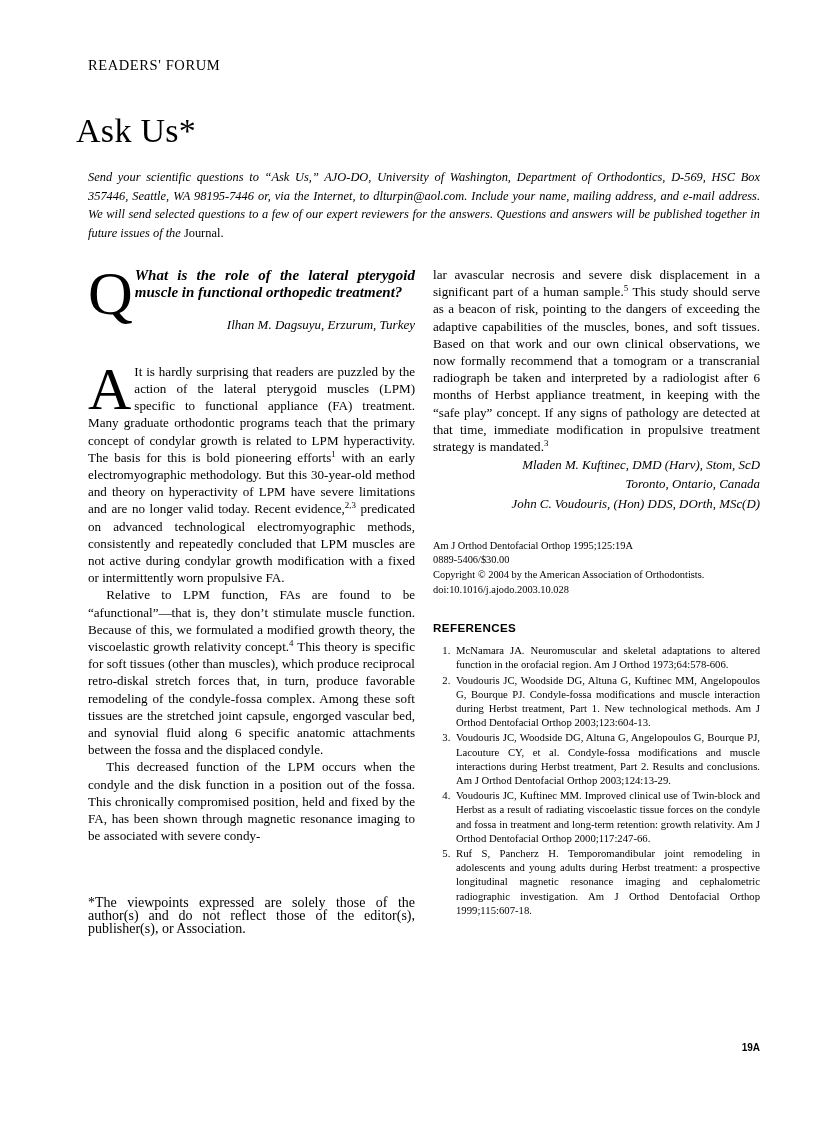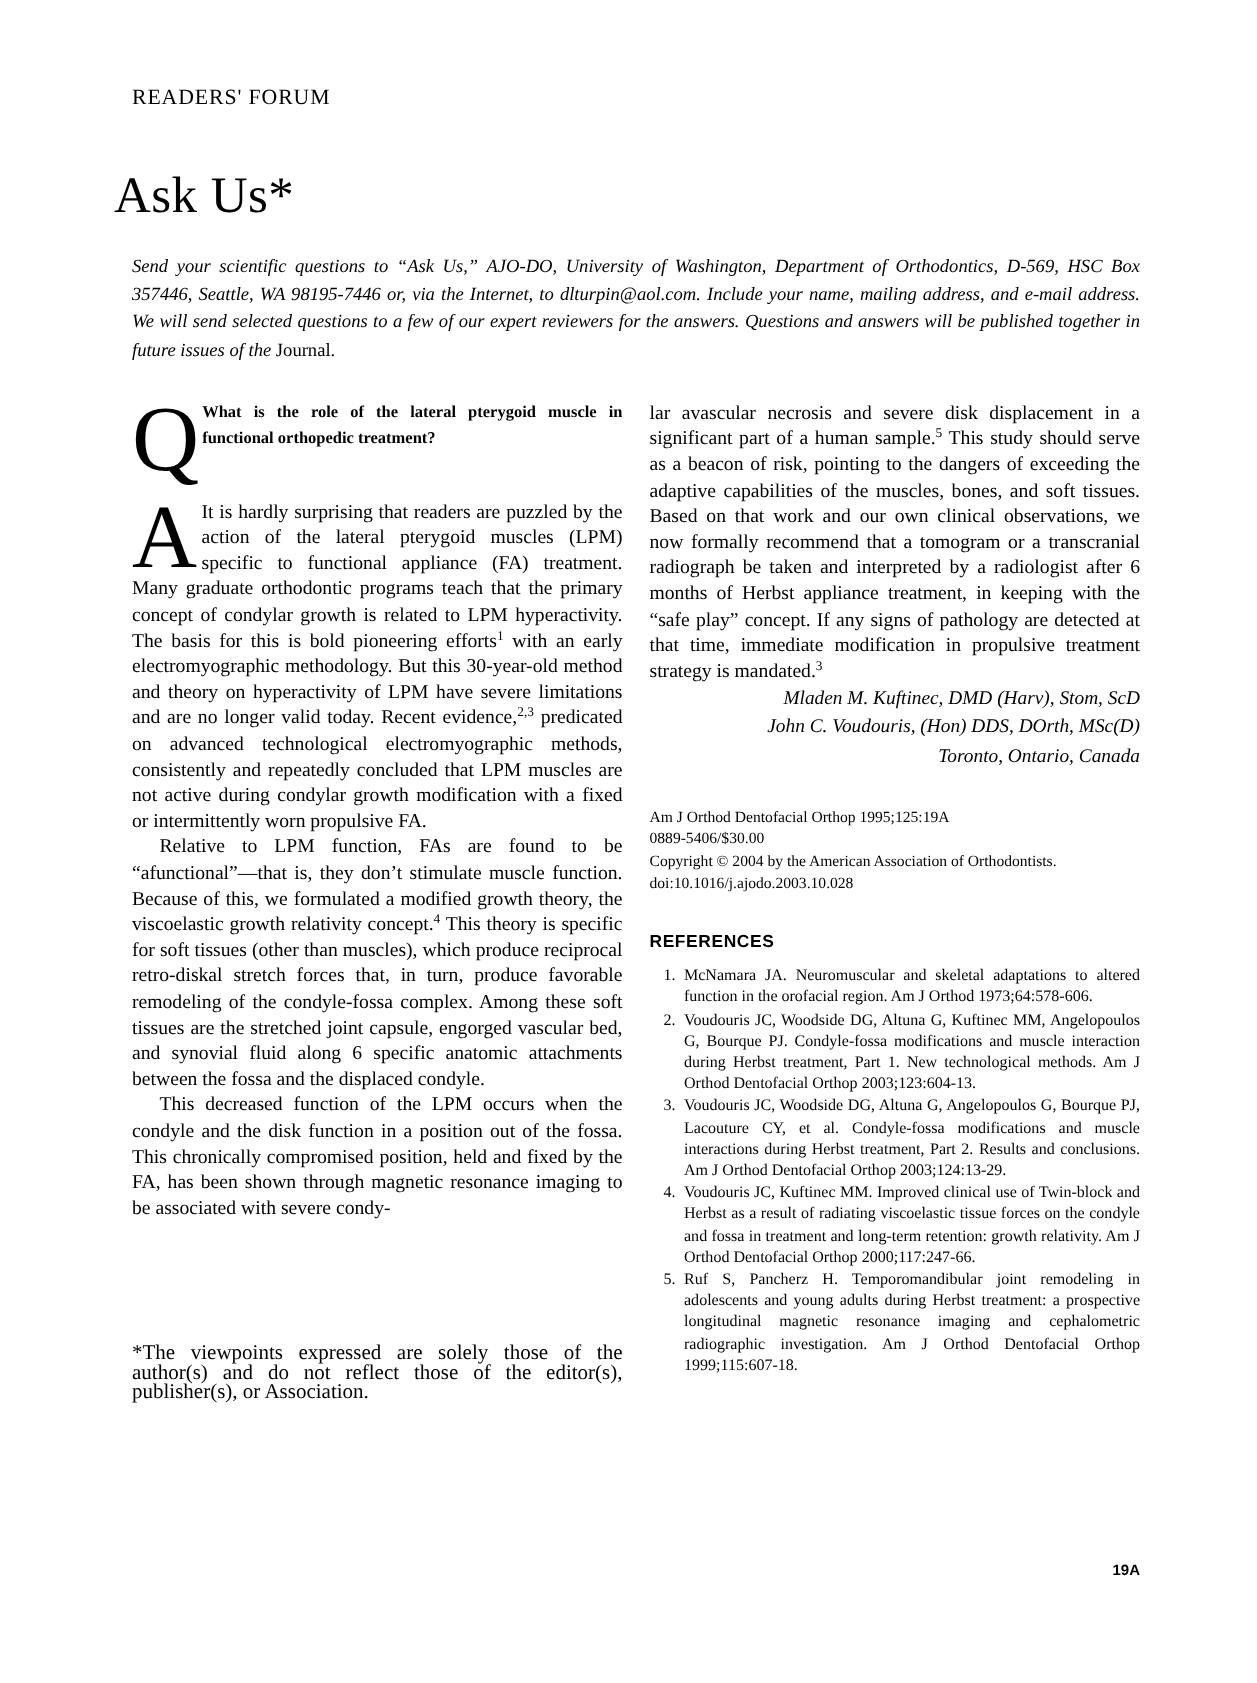--- a/index.html
+++ b/index.html
@@ -82,25 +82,26 @@
   .dropcap {
     float: left;
     font-size: 62px;
     line-height: 0.82;
     font-weight: normal;
     margin: 0 2px 0 0;
     padding-top: 2px;
   }
   .question-text {
     font-weight: bold;
-    font-size: 11px;
+    font-size: 15px;
     line-height: 17.4px;
     text-align: justify;
     margin: 0;
     padding-top: 1px;
+    font-style: italic;
   }
   .q-attrib {
     margin: 14px 0 0 0;
     text-align: right;
     font-style: italic;
     font-size: 13px;
     line-height: 17px;
   }
 
   
@@ -185,42 +186,43 @@
 
   <div class="blurb">
     <span>Send your scientific questions to “Ask Us,” AJO-DO, University of Washington, Department of Orthodontics, D-569, HSC Box 357446, Seattle, WA 98195-7446 or, via the Internet, to dlturpin@aol.com. Include your name, mailing address, and e-mail address. We will send selected questions to a few of our expert reviewers for the answers. Questions and answers will be published together in future issues of the </span><span class="roman">Journal.</span>
   </div>
 
   <div class="col col-left">
 
     <div class="qa-block">
       <span class="dropcap">Q</span>
       <p class="question-text">What is the role of the lateral pterygoid muscle in functional orthopedic treatment?</p>
+      <p class="q-attrib">Ilhan M. Dagsuyu, Erzurum, Turkey</p>
     </div>
 
     <div class="answer-block">
       <span class="dropcap">A</span>
       <p class="answer-first"><span>It is hardly surprising that readers are puzzled by the action of the lateral pterygoid muscles (LPM) specific to functional appliance (FA) treatment. Many graduate orthodontic programs teach that the primary concept of condylar growth is related to LPM hyperactivity. The basis for this is bold pioneering efforts</span><sup>1</sup><span> with an early electromyographic methodology. But this 30-year-old method and theory on hyperactivity of LPM have severe limitations and are no longer valid today. Recent evidence,</span><sup>2,3</sup><span> predicated on advanced technological electromyographic methods, consistently and repeatedly concluded that LPM muscles are not active during condylar growth modification with a fixed or intermittently worn propulsive FA.</span></p>
 
       <p><span>Relative to LPM function, FAs are found to be “afunctional”—that is, they don’t stimulate muscle function. Because of this, we formulated a modified growth theory, the viscoelastic growth relativity concept.</span><sup>4</sup><span> This theory is specific for soft tissues (other than muscles), which produce reciprocal retro-diskal stretch forces that, in turn, produce favorable remodeling of the condyle-fossa complex. Among these soft tissues are the stretched joint capsule, engorged vascular bed, and synovial fluid along 6 specific anatomic attachments between the fossa and the displaced condyle.</span></p>
 
       <p>This decreased function of the LPM occurs when the condyle and the disk function in a position out of the fossa. This chronically compromised position, held and fixed by the FA, has been shown through magnetic resonance imaging to be associated with severe condy-</p>
     </div>
   </div>
 
   <div class="footnote">*The viewpoints expressed are solely those of the author(s) and do not reflect those of the editor(s), publisher(s), or Association.</div>
 
   <div class="col col-right">
 
     <p class="answer-first"><span>lar avascular necrosis and severe disk displacement in a significant part of a human sample.</span><sup>5</sup><span> This study should serve as a beacon of risk, pointing to the dangers of exceeding the adaptive capabilities of the muscles, bones, and soft tissues. Based on that work and our own clinical observations, we now formally recommend that a tomogram or a transcranial radiograph be taken and interpreted by a radiologist after 6 months of Herbst appliance treatment, in keeping with the “safe play” concept. If any signs of pathology are detected at that time, immediate modification in propulsive treatment strategy is mandated.</span><sup>3</sup></p>
 
     <div>
       <p class="attrib">Mladen M. Kuftinec, DMD (Harv), Stom, ScD</p>
+      <p class="attrib">Toronto, Ontario, Canada</p>
       <p class="attrib">John C. Voudouris, (Hon) DDS, DOrth, MSc(D)</p>
-      <p class="attrib">Toronto, Ontario, Canada</p>
     </div>
 
     <div class="citation">
       <div>Am J Orthod Dentofacial Orthop 1995;125:19A</div>
       <div>0889-5406/$30.00</div>
       <div>Copyright © 2004 by the American Association of Orthodontists.</div>
       <div>doi:10.1016/j.ajodo.2003.10.028</div>
     </div>
 
     <div class="references-head">REFERENCES</div>

